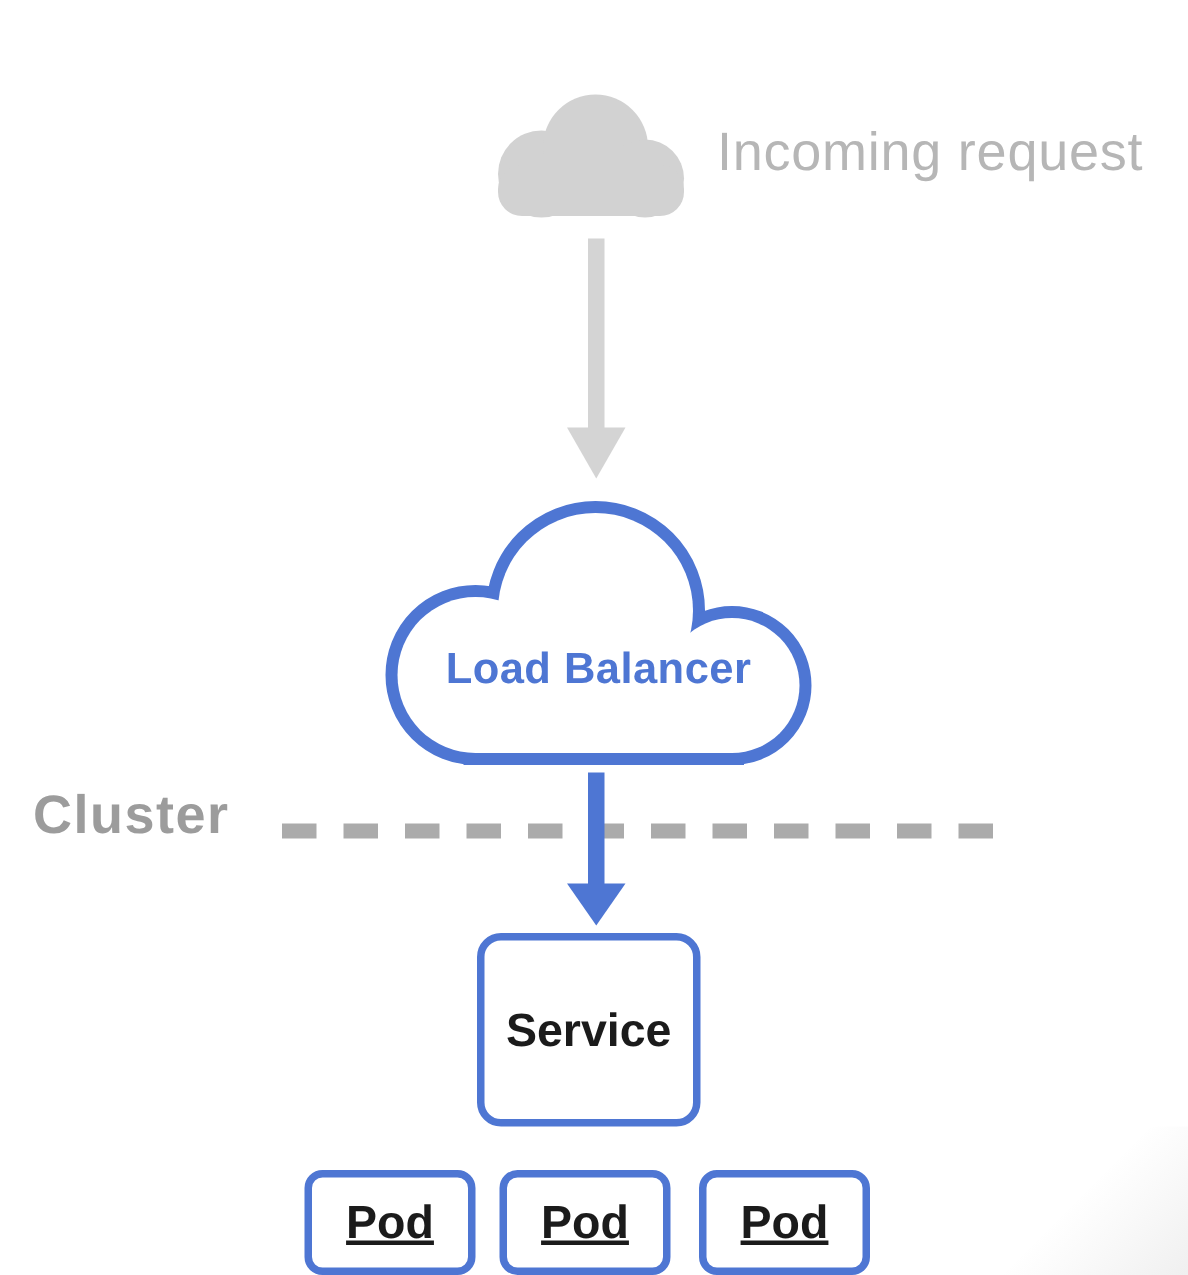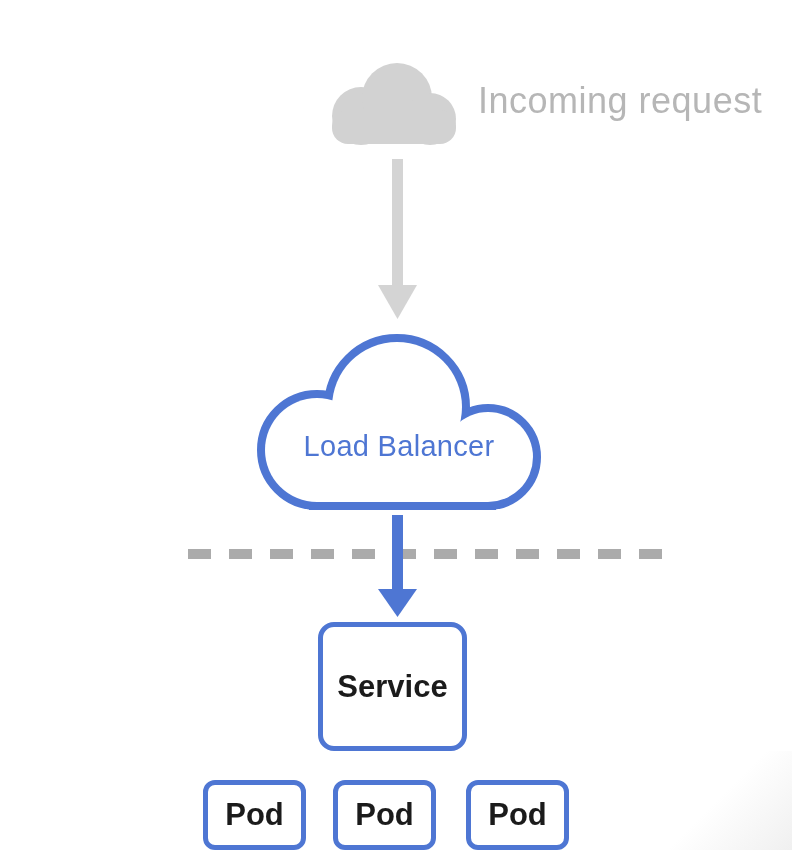--- a/index.html
+++ b/index.html
@@ -34,21 +34,21 @@
     color: #b6b6b6;
     font-weight: 400;
   }
   .lb-label {
     left: 257px;
     top: 406px;
     width: 284px;
     text-align: center;
     font-size: 29px;
     line-height: 29px;
-    font-weight: 400;
+    font-weight: 700;
     letter-spacing: 0.3px;
     color: #4e76d3;
   }
   .cluster-label {
     left: 22px;
     top: 499px;
     font-size: 36px;
     line-height: 36px;
     font-weight: 700;
     letter-spacing: 1px;
@@ -68,24 +68,25 @@
   .service-box {
     left: 318px;
     top: 596px;
     width: 149px;
     height: 129px;
     border-radius: 16px;
     font-size: 31px;
   }
   .pod-box {
     top: 754px;
-    width: 103px;
+    width: 114px;
     height: 70px;
     border-radius: 12px;
     font-size: 31px;
+    text-decoration: underline;
   }
   .pod-1 { left: 203px; }
   .pod-2 { left: 333px; }
   .pod-3 { left: 466px; }
   .corner-shade {
     position: absolute;
     right: 0;
     bottom: 0;
     width: 150px;
     height: 125px;
@@ -135,20 +136,21 @@
     <g fill="#4e76d3">
       <rect x="392" y="489" width="11" height="76"></rect>
       <polygon points="378,563 417,563 397.5,591"></polygon>
     </g>
   </svg>
 
   <div class="label incoming-label">Incoming request</div>
 
   <div class="label lb-label">Load Balancer</div>
 
+  <div class="label cluster-label">Cluster</div>
 
   <div class="node-box service-box">
     <span>Service</span>
   </div>
 
   <div class="node-box pod-box pod-1">
     <span>Pod</span>
   </div>
 
   <div class="node-box pod-box pod-2">

